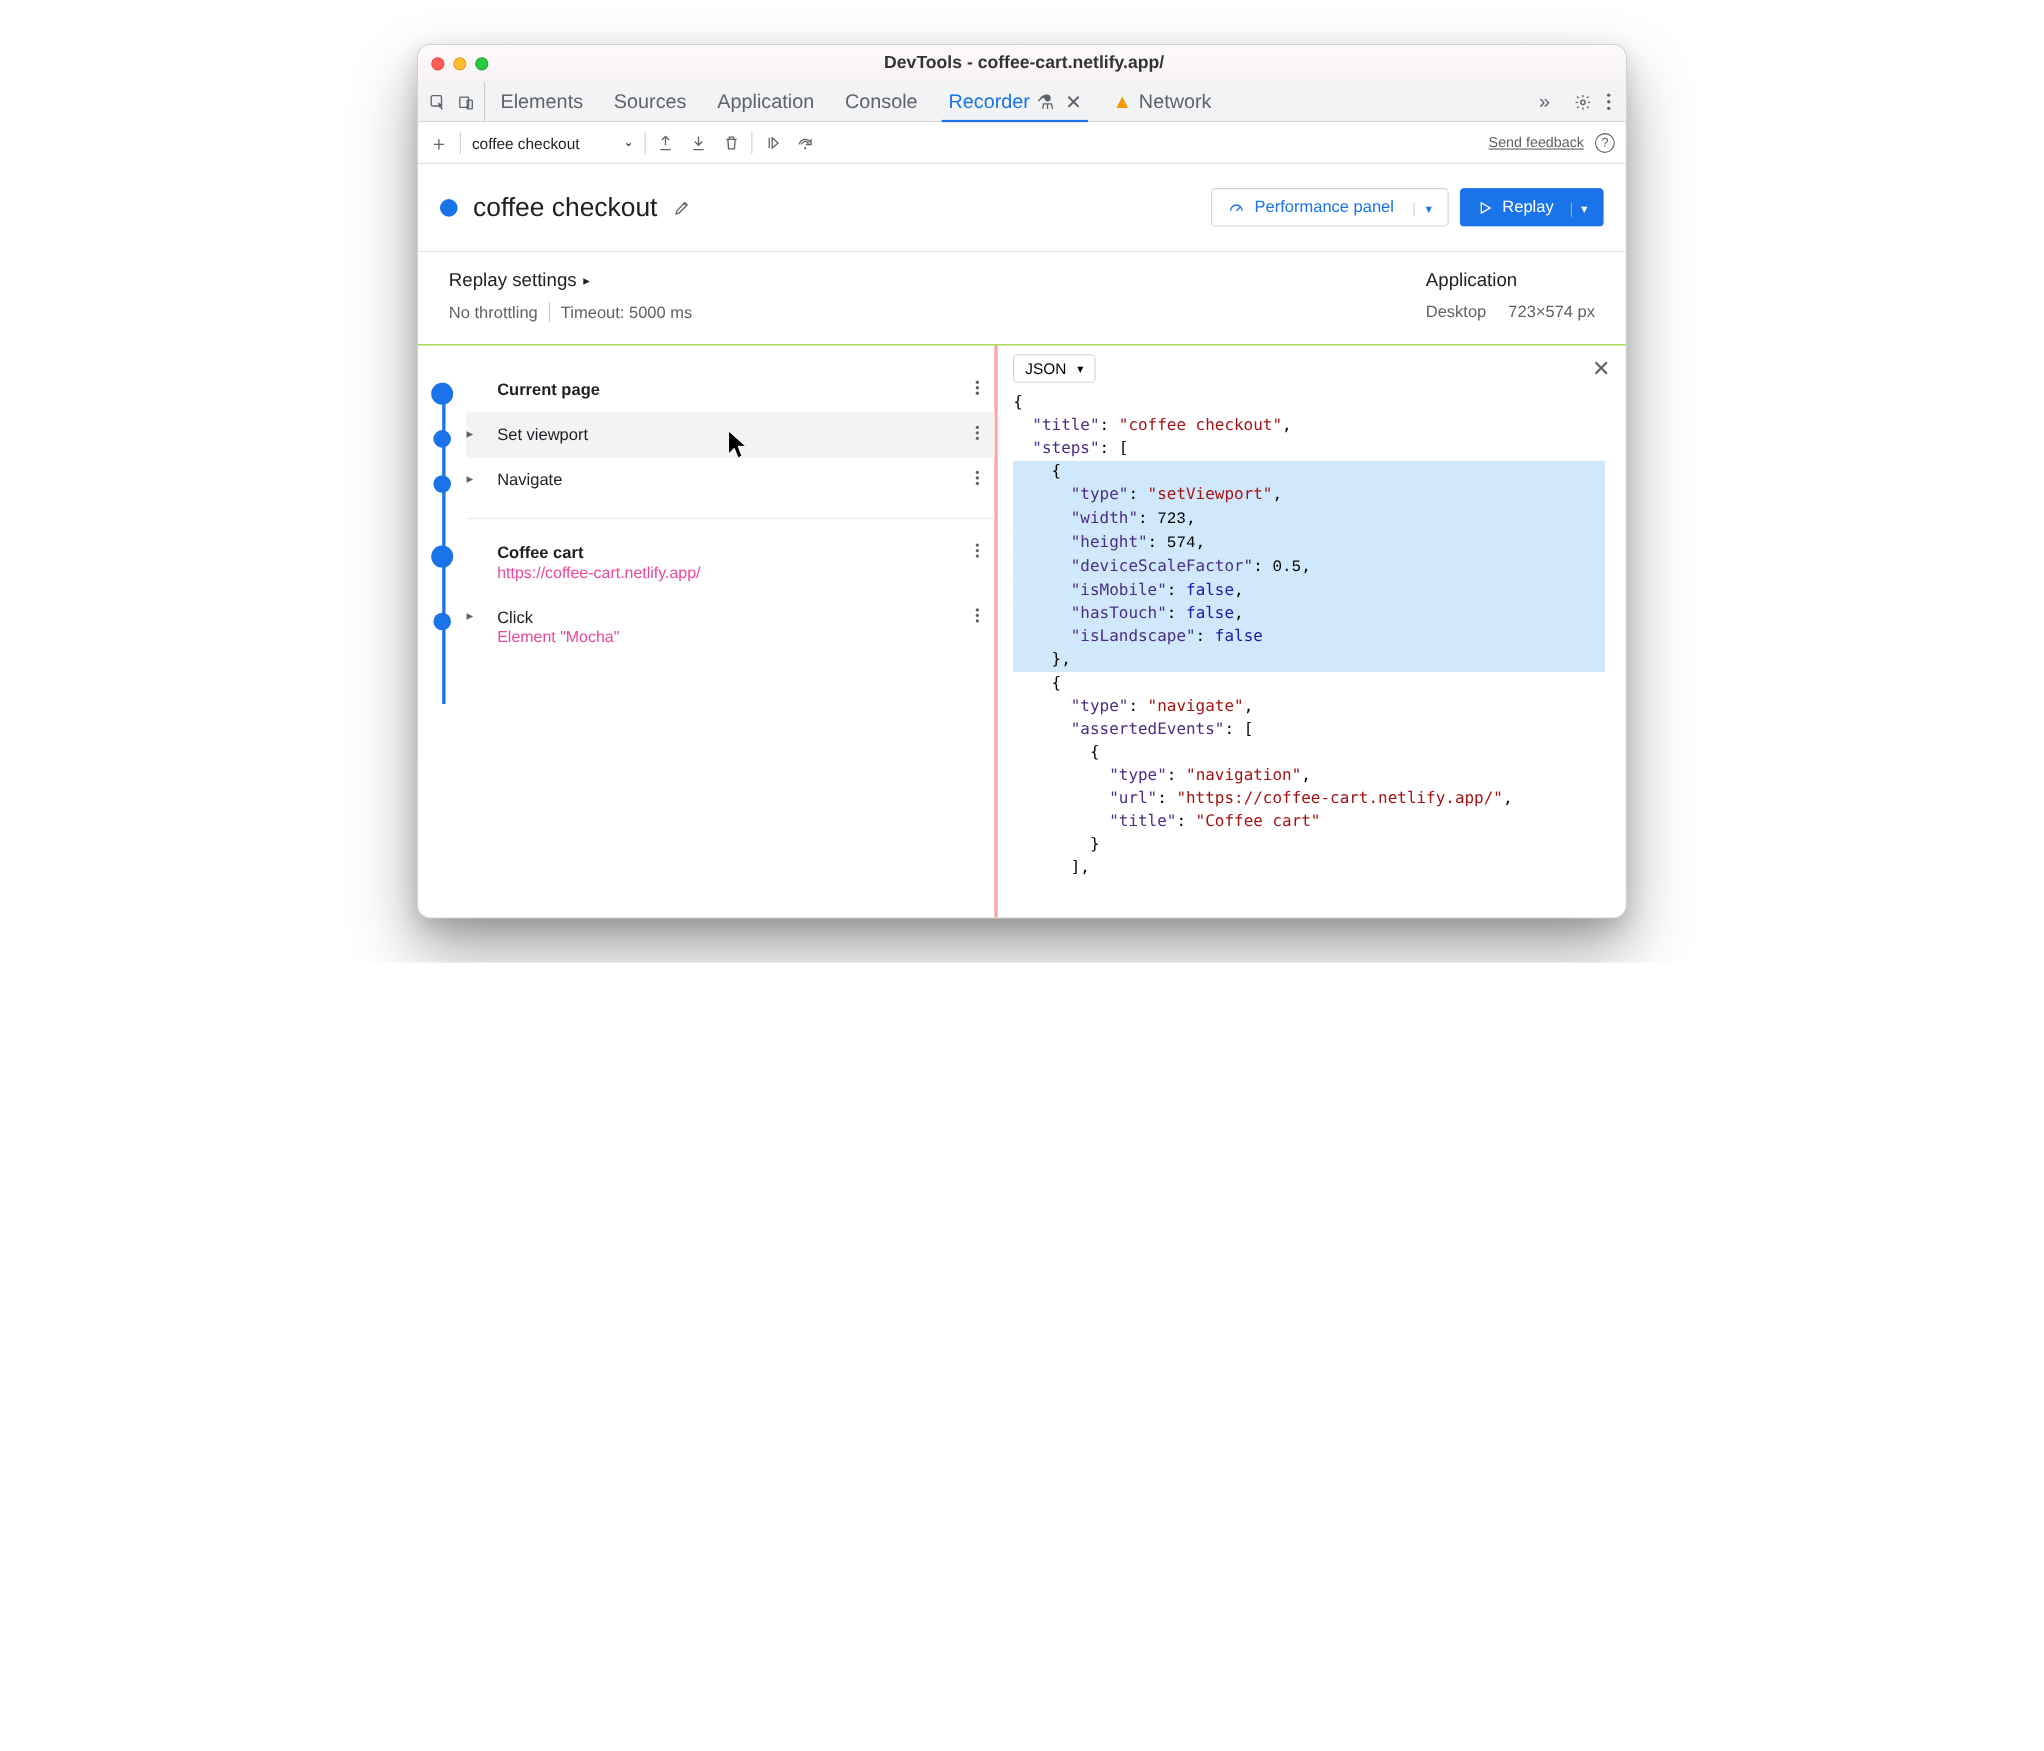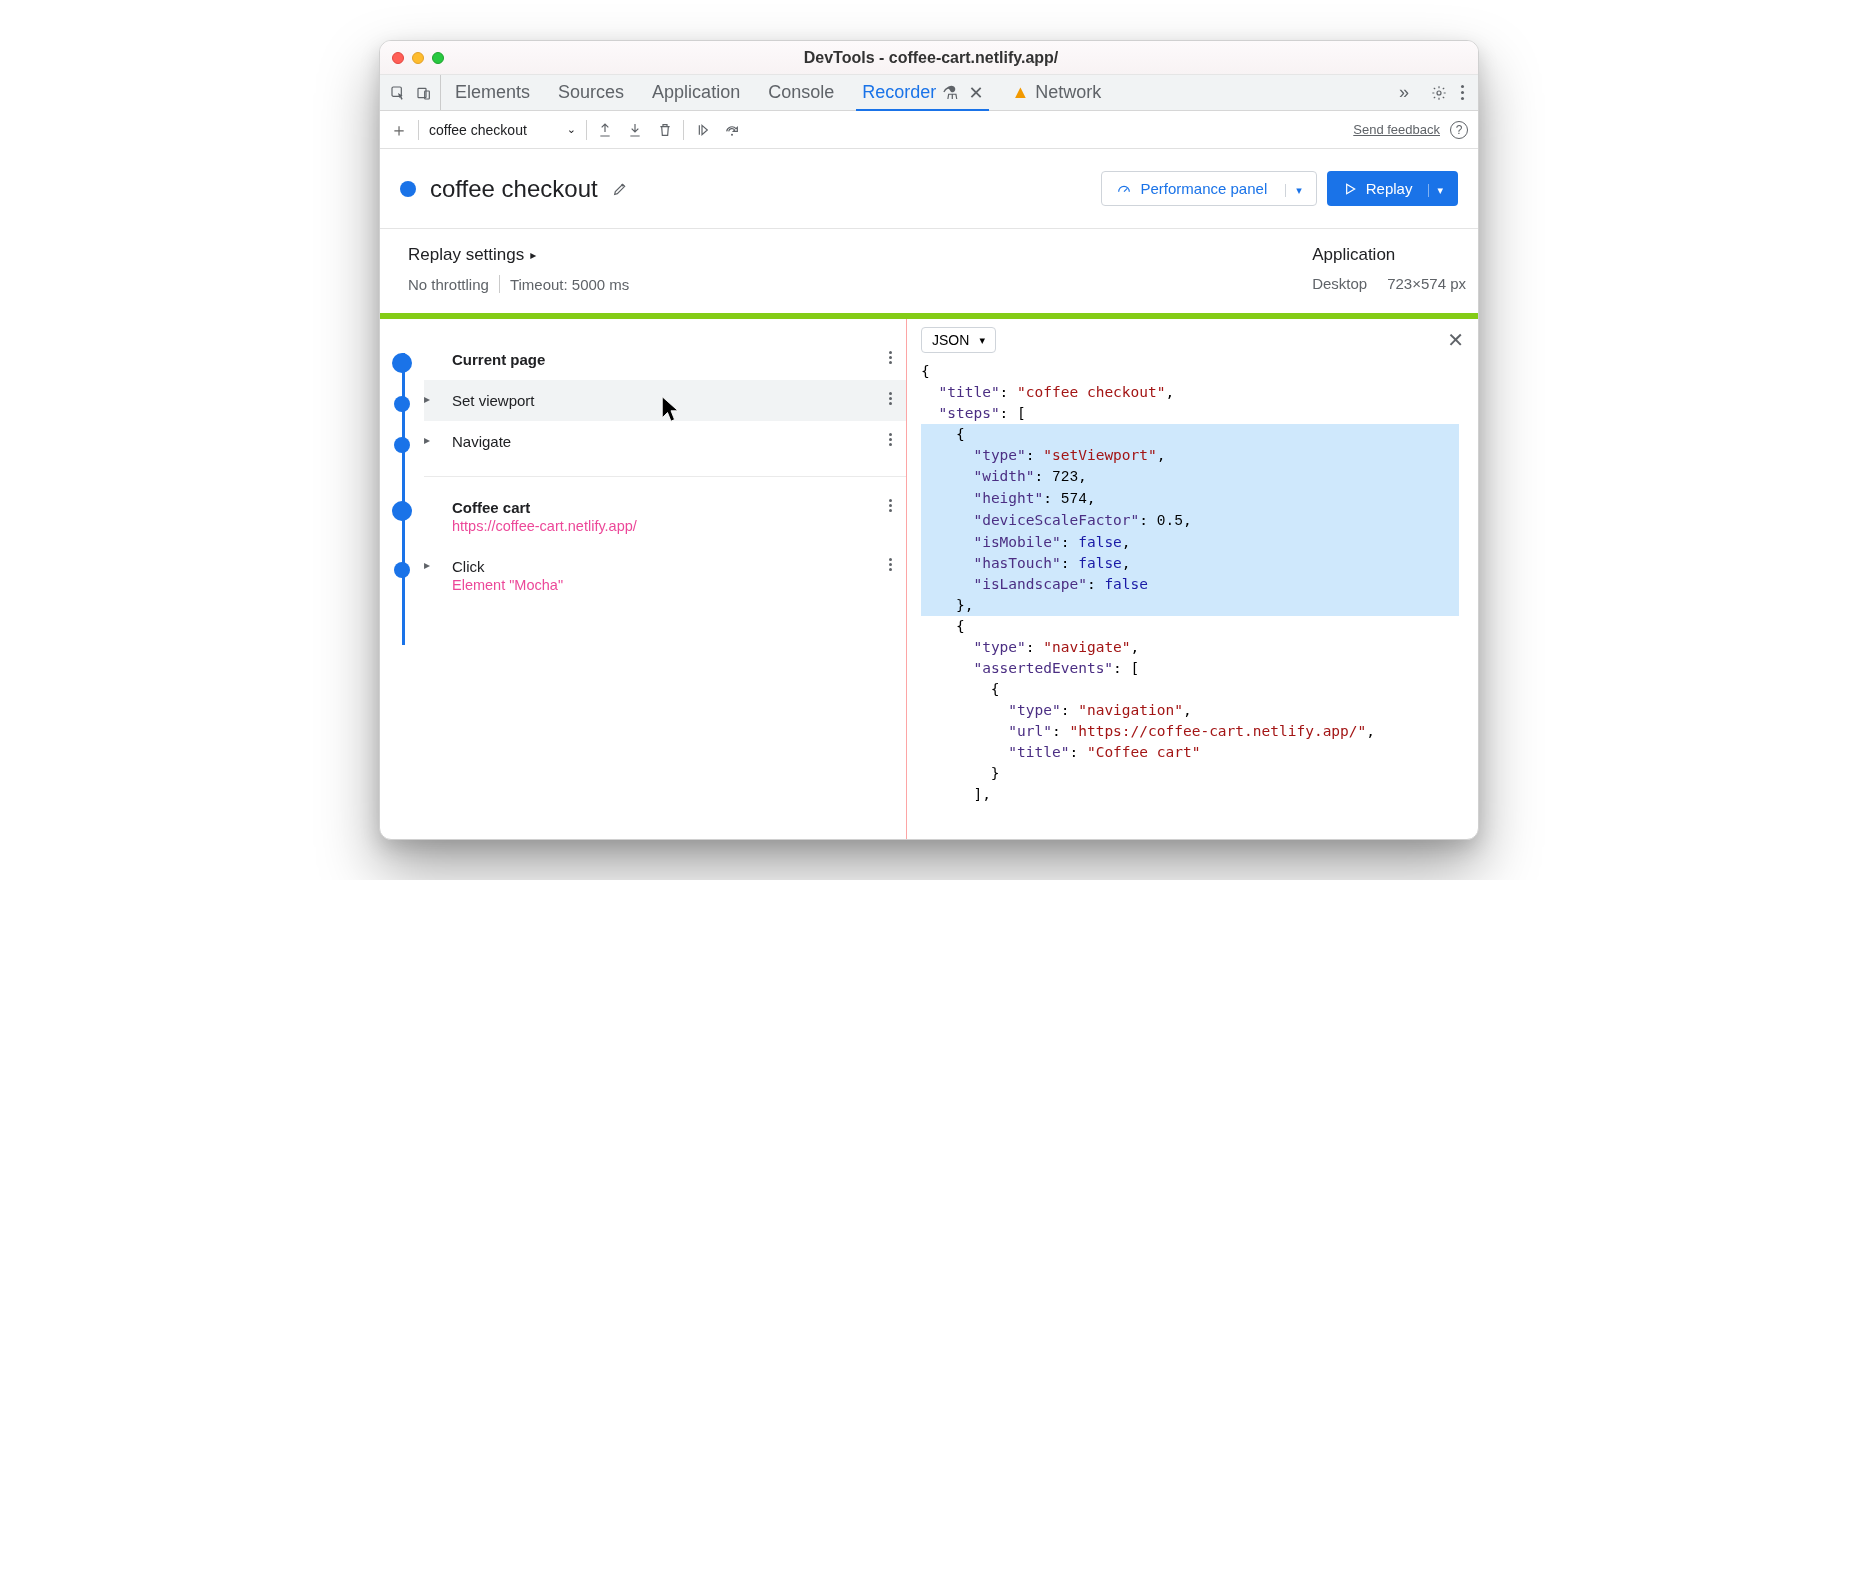--- a/index.html
+++ b/index.html
@@ -91,33 +91,33 @@
     padding: 8px 14px; font-size: 15px; border-radius: 4px;
     cursor: pointer; border: 1px solid transparent;
   }
   .btn.outline { border-color: #cfd4da; color: #1a73e8; background: #fff; }
   .btn.outline .split { border-left: 1px solid #cfd4da; margin-left: 10px; padding-left: 10px; }
   .btn.primary { background: #1a73e8; color: #fff; }
   .split-r { border-left: 1px solid rgba(255,255,255,0.45); margin-left: 8px; padding-left: 8px; display:flex; align-items:center; }
   .caret-down { font-size: 11px; }
 
   .settings-row {
-    display: flex; padding: 16px 12px 20px 28px;
-    border-bottom: 6px solid #84cc16; font-size: 15px; color: #202124;
+    display: flex; padding: 16px 28px 20px 28px;
+    border-bottom: 1px solid #84cc16; font-size: 15px; color: #202124;
   }
   .settings-left { flex: 1; }
   .settings-left .hdr { font-size: 17px; display: flex; align-items: center; gap: 6px; margin-bottom: 10px; }
   .settings-left .sub { color: #5f6368; display: flex; align-items: center; gap: 10px; }
   .settings-left .vsep { width: 1px; height: 18px; background: #cacaca; }
   .settings-right .hdr { font-size: 17px; margin-bottom: 10px; }
   .settings-right .sub { color: #5f6368; display: flex; align-items: center; gap: 10px; }
 
   .main-row { display: flex; min-height: 520px; }
   .steps-col {
-    width: 48%; border-right: 1px solid #fca5a5; padding: 20px 0 12px 0;
+    width: 48%; border-right: 3px solid #fca5a5; padding: 20px 0 12px 0;
     position: relative;
   }
   .timeline { position: relative; padding-left: 44px; }
   .timeline::before {
     content: ""; position: absolute; left: 22px; top: 14px; bottom: -40px;
     width: 3px; background: #1a73e8;
   }
   .step {
     display: flex; align-items: flex-start; gap: 14px;
     padding: 12px 10px 12px 0; position: relative;

